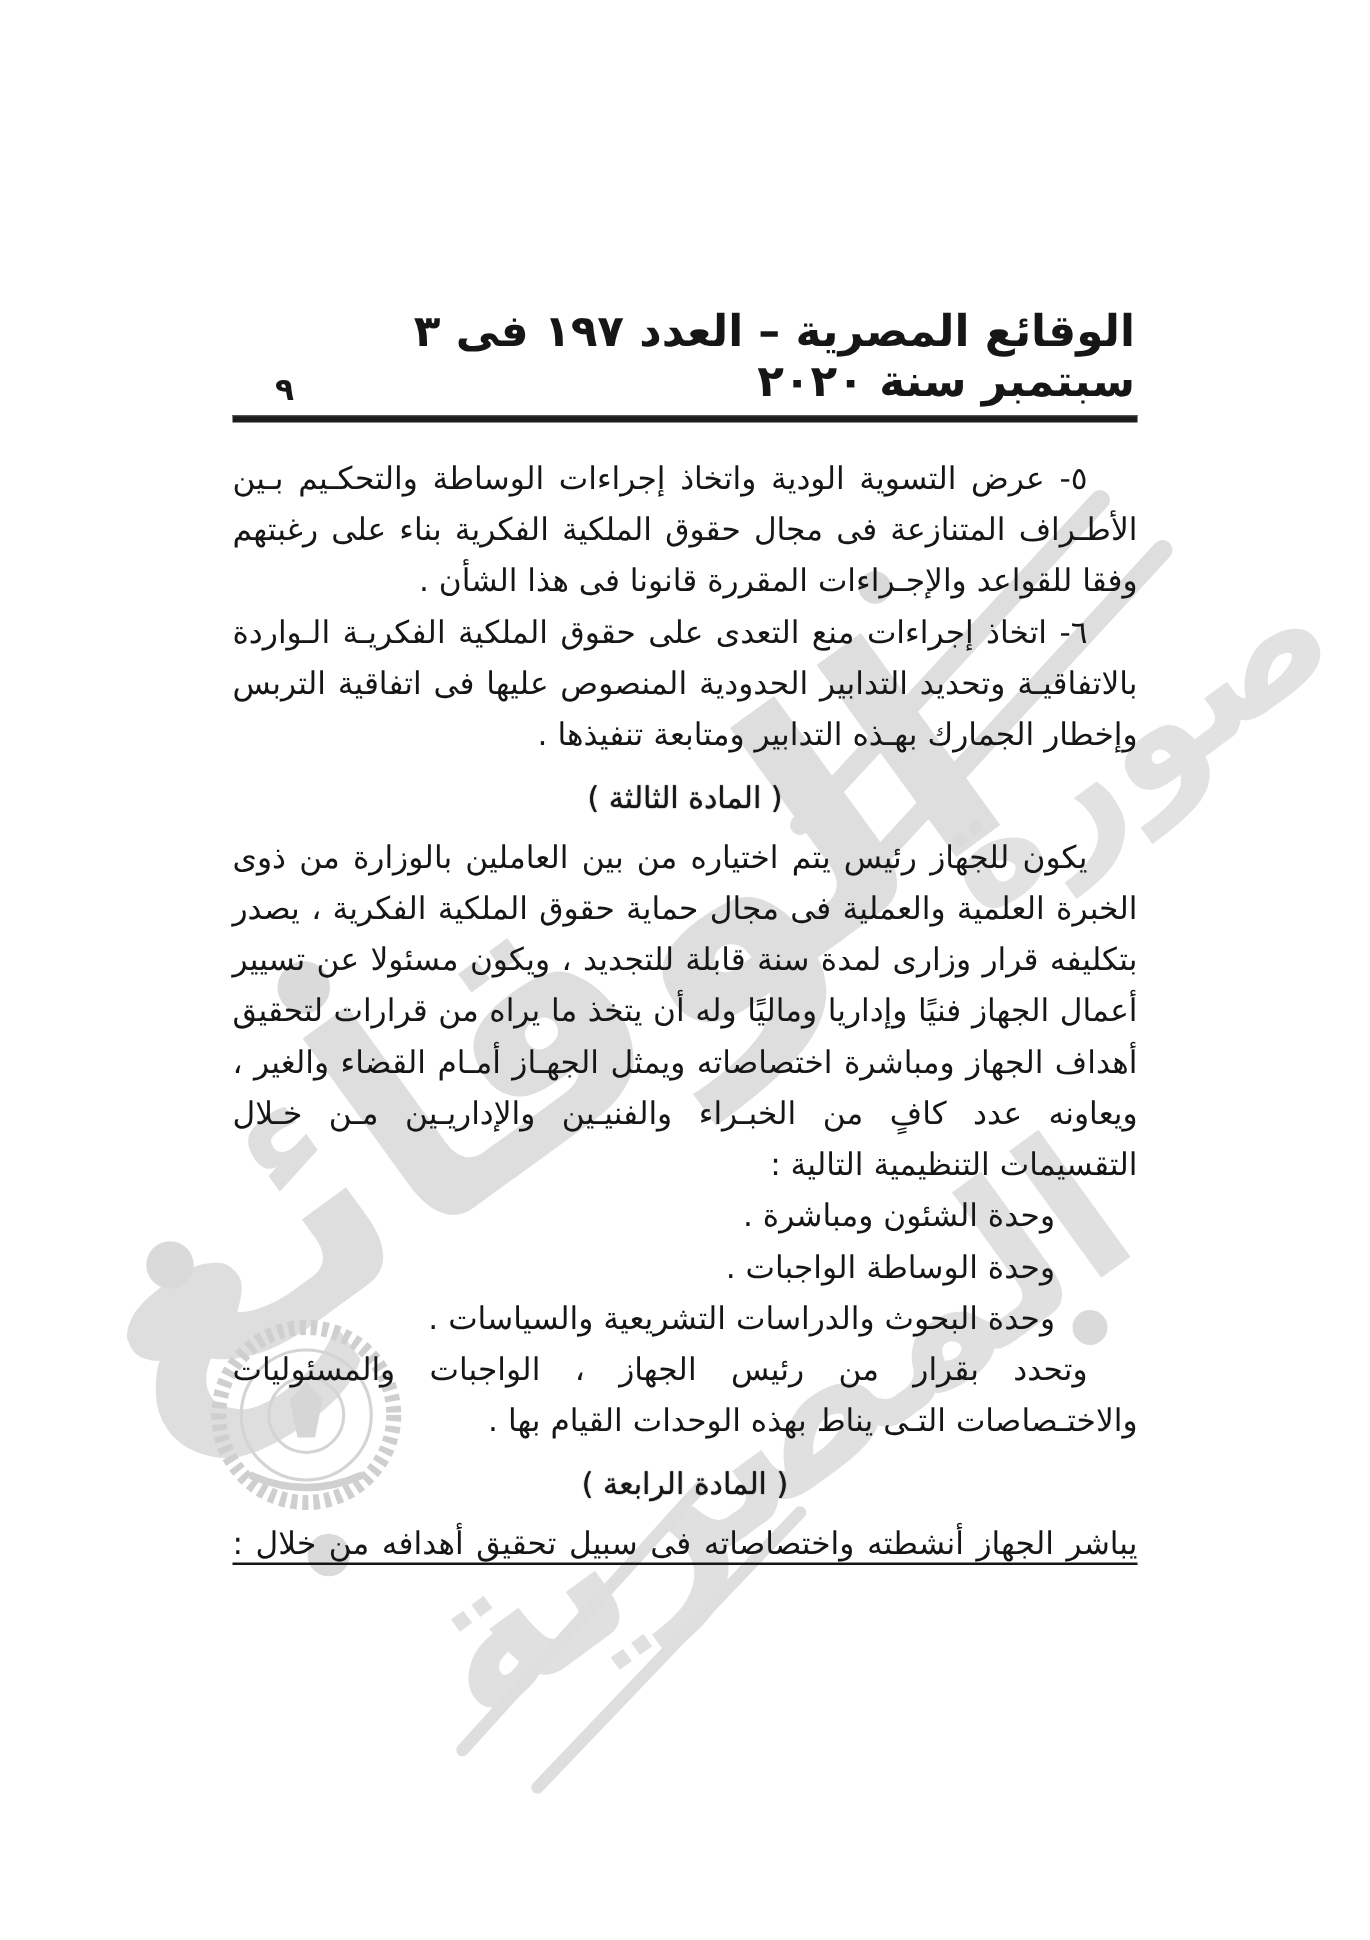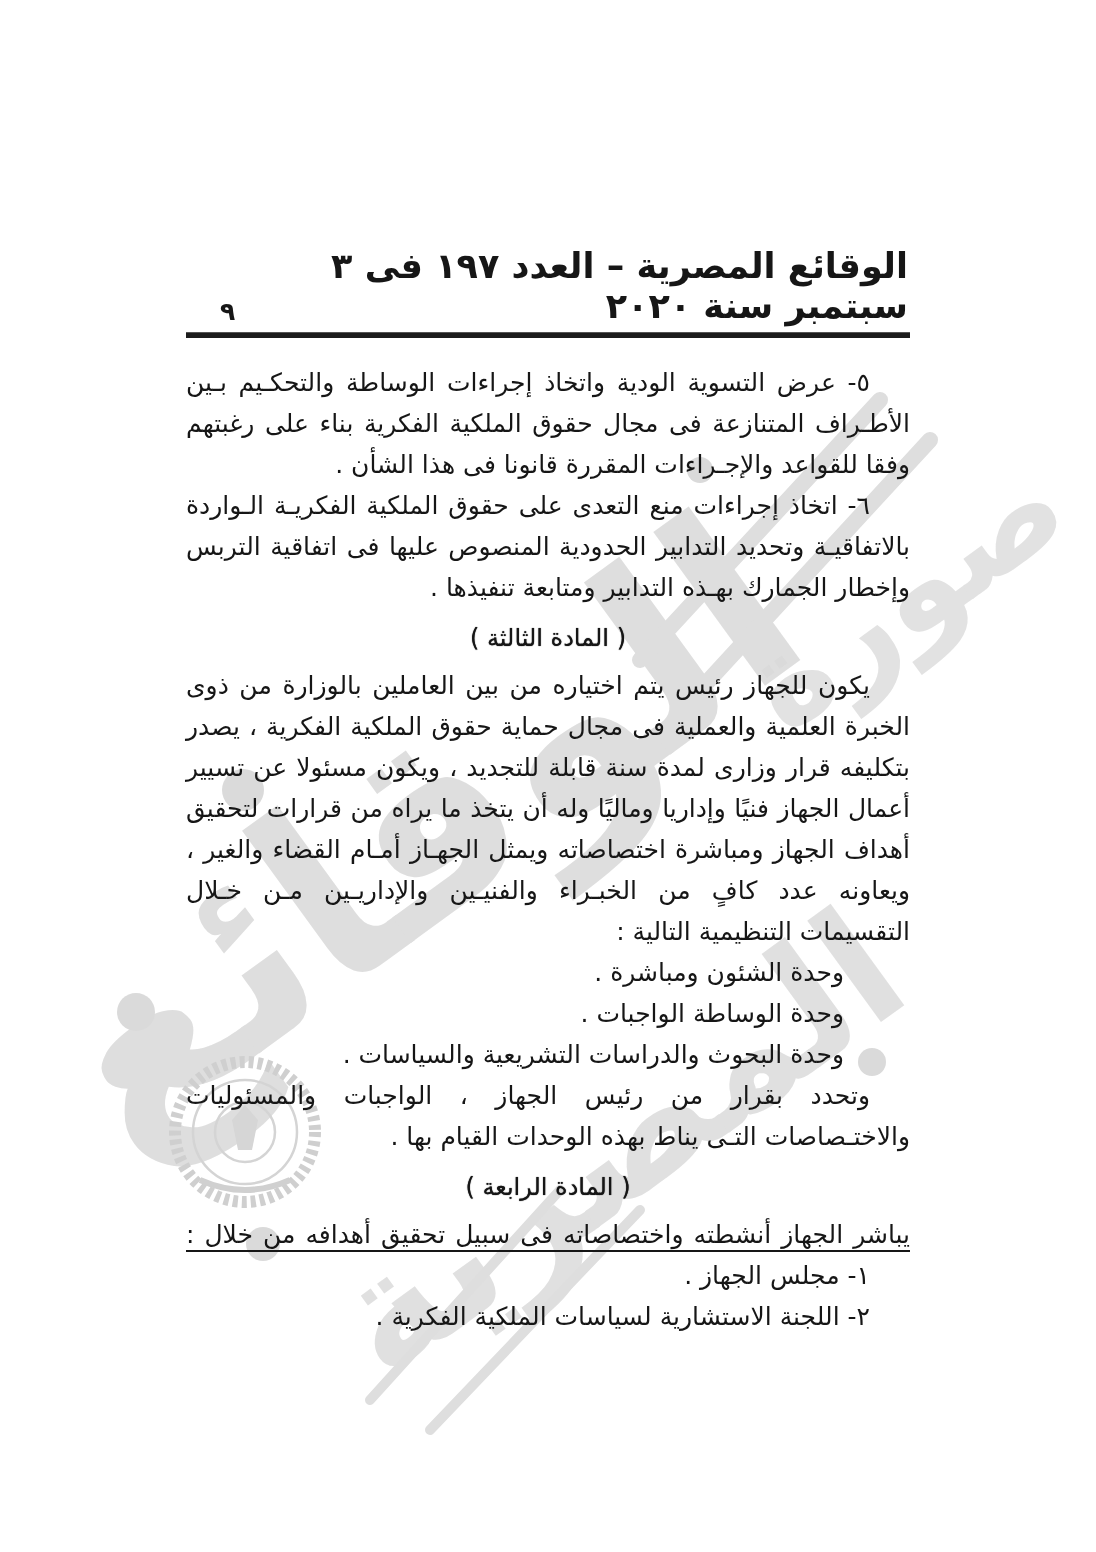--- a/index.html
+++ b/index.html
@@ -126,20 +126,16 @@
         <li>وحدة الوساطة الواجبات .</li>
         <li>وحدة البحوث والدراسات التشريعية والسياسات .</li>
       </ul>
 
       <p class="para">وتحدد بقرار من رئيس الجهاز ، الواجبات والمسئوليات والاختـصاصات التـى يناط بهذه الوحدات القيام بها .</p>
 
       <h2 class="article-heading">( المادة الرابعة )</h2>
 
       <p class="intro">يباشر الجهاز أنشطته واختصاصاته فى سبيل تحقيق أهدافه من خلال :</p>
 
-      <ol class="channels">
-        <li>١- مجلس الجهاز .</li>
-        <li>٢- اللجنة الاستشارية لسياسات الملكية الفكرية .</li>
-      </ol>
 
     </div>
   </div>
 </div>
 
 </body></html>

